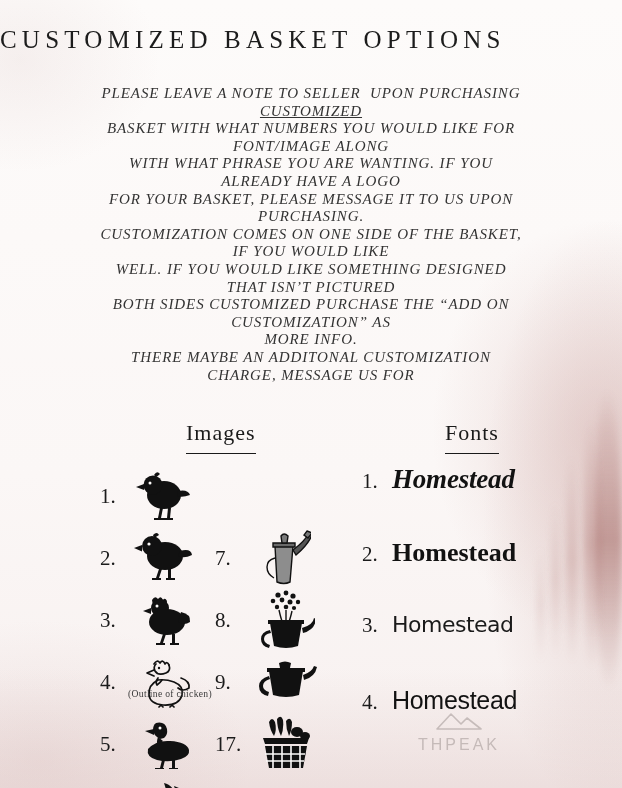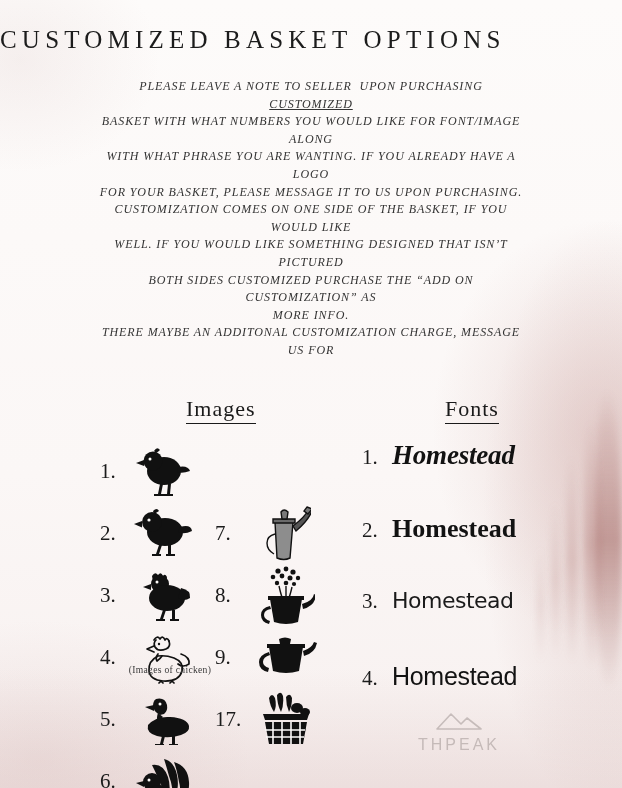--- a/index.html
+++ b/index.html
@@ -51,45 +51,45 @@
     font-family: "Liberation Serif", serif;
     font-size: 25px;
     letter-spacing: 5.2px;
     font-weight: 400;
     color: #1c1c1c;
     margin: 0;
     padding-top: 26px;
     text-transform: uppercase;
   }
   .intro {
-    margin: 24px auto 0 auto;
+    margin: 31px auto 0 auto;
     width: 430px;
     text-align: center;
-    font-size: 12px;
+    font-size: 15px;
     line-height: 17.6px;
     letter-spacing: 0.9px;
     text-transform: uppercase;
     font-style: italic;
     color: #333;
   }
   .intro .u { text-decoration: underline; }
 
   
   .sections {
     position: relative;
     margin-top: 36px;
     height: 470px;
   }
   .col-head {
     position: absolute;
     font-size: 22px;
     letter-spacing: 1px;
     color: #1a1a1a;
     border-bottom: 1.6px solid #1a1a1a;
-    padding-bottom: 1px;
+    padding-bottom: 7px;
     font-family: "Liberation Serif", serif;
   }
   .head-images { left: 186px; top: 0; }
   .head-fonts  { left: 420px; top: 0; margin-left: 25px; }
 
   
   .img-col { position: absolute; top: 46px; }
   .col-a { left: 100px; }
   .col-b { left: 215px; }
 
@@ -306,21 +306,21 @@
               <path d="M16 50 h8 v2 h-8 z"></path>
               <path d="M29 50 h8 v2 h-8 z"></path>
             </g>
             <circle cx="15" cy="24" r="1.5" fill="#fdfbfa"></circle>
           </svg>
         </span>
       </div>
 
     </div>
 
-    <div class="caption">(Images of chicken)</div>
+    <div class="caption">(Outline of chicken)</div>
 
     <div class="img-col col-b" style="top:108px;">
 
       <div class="img-row">
         <span class="num wide">7.</span>
         <span class="glyph">
           <svg width="56" height="56" viewBox="0 0 56 56">
             <g fill="#3a3a3a" stroke="#111" stroke-width="1.4">
               <path d="M20 16 h18 l-3 36 q-6 3 -13 0 z" fill="#8d8d8d"></path>
               <path d="M18 13 h22 v4 h-22 z" fill="#6a6a6a"></path>

